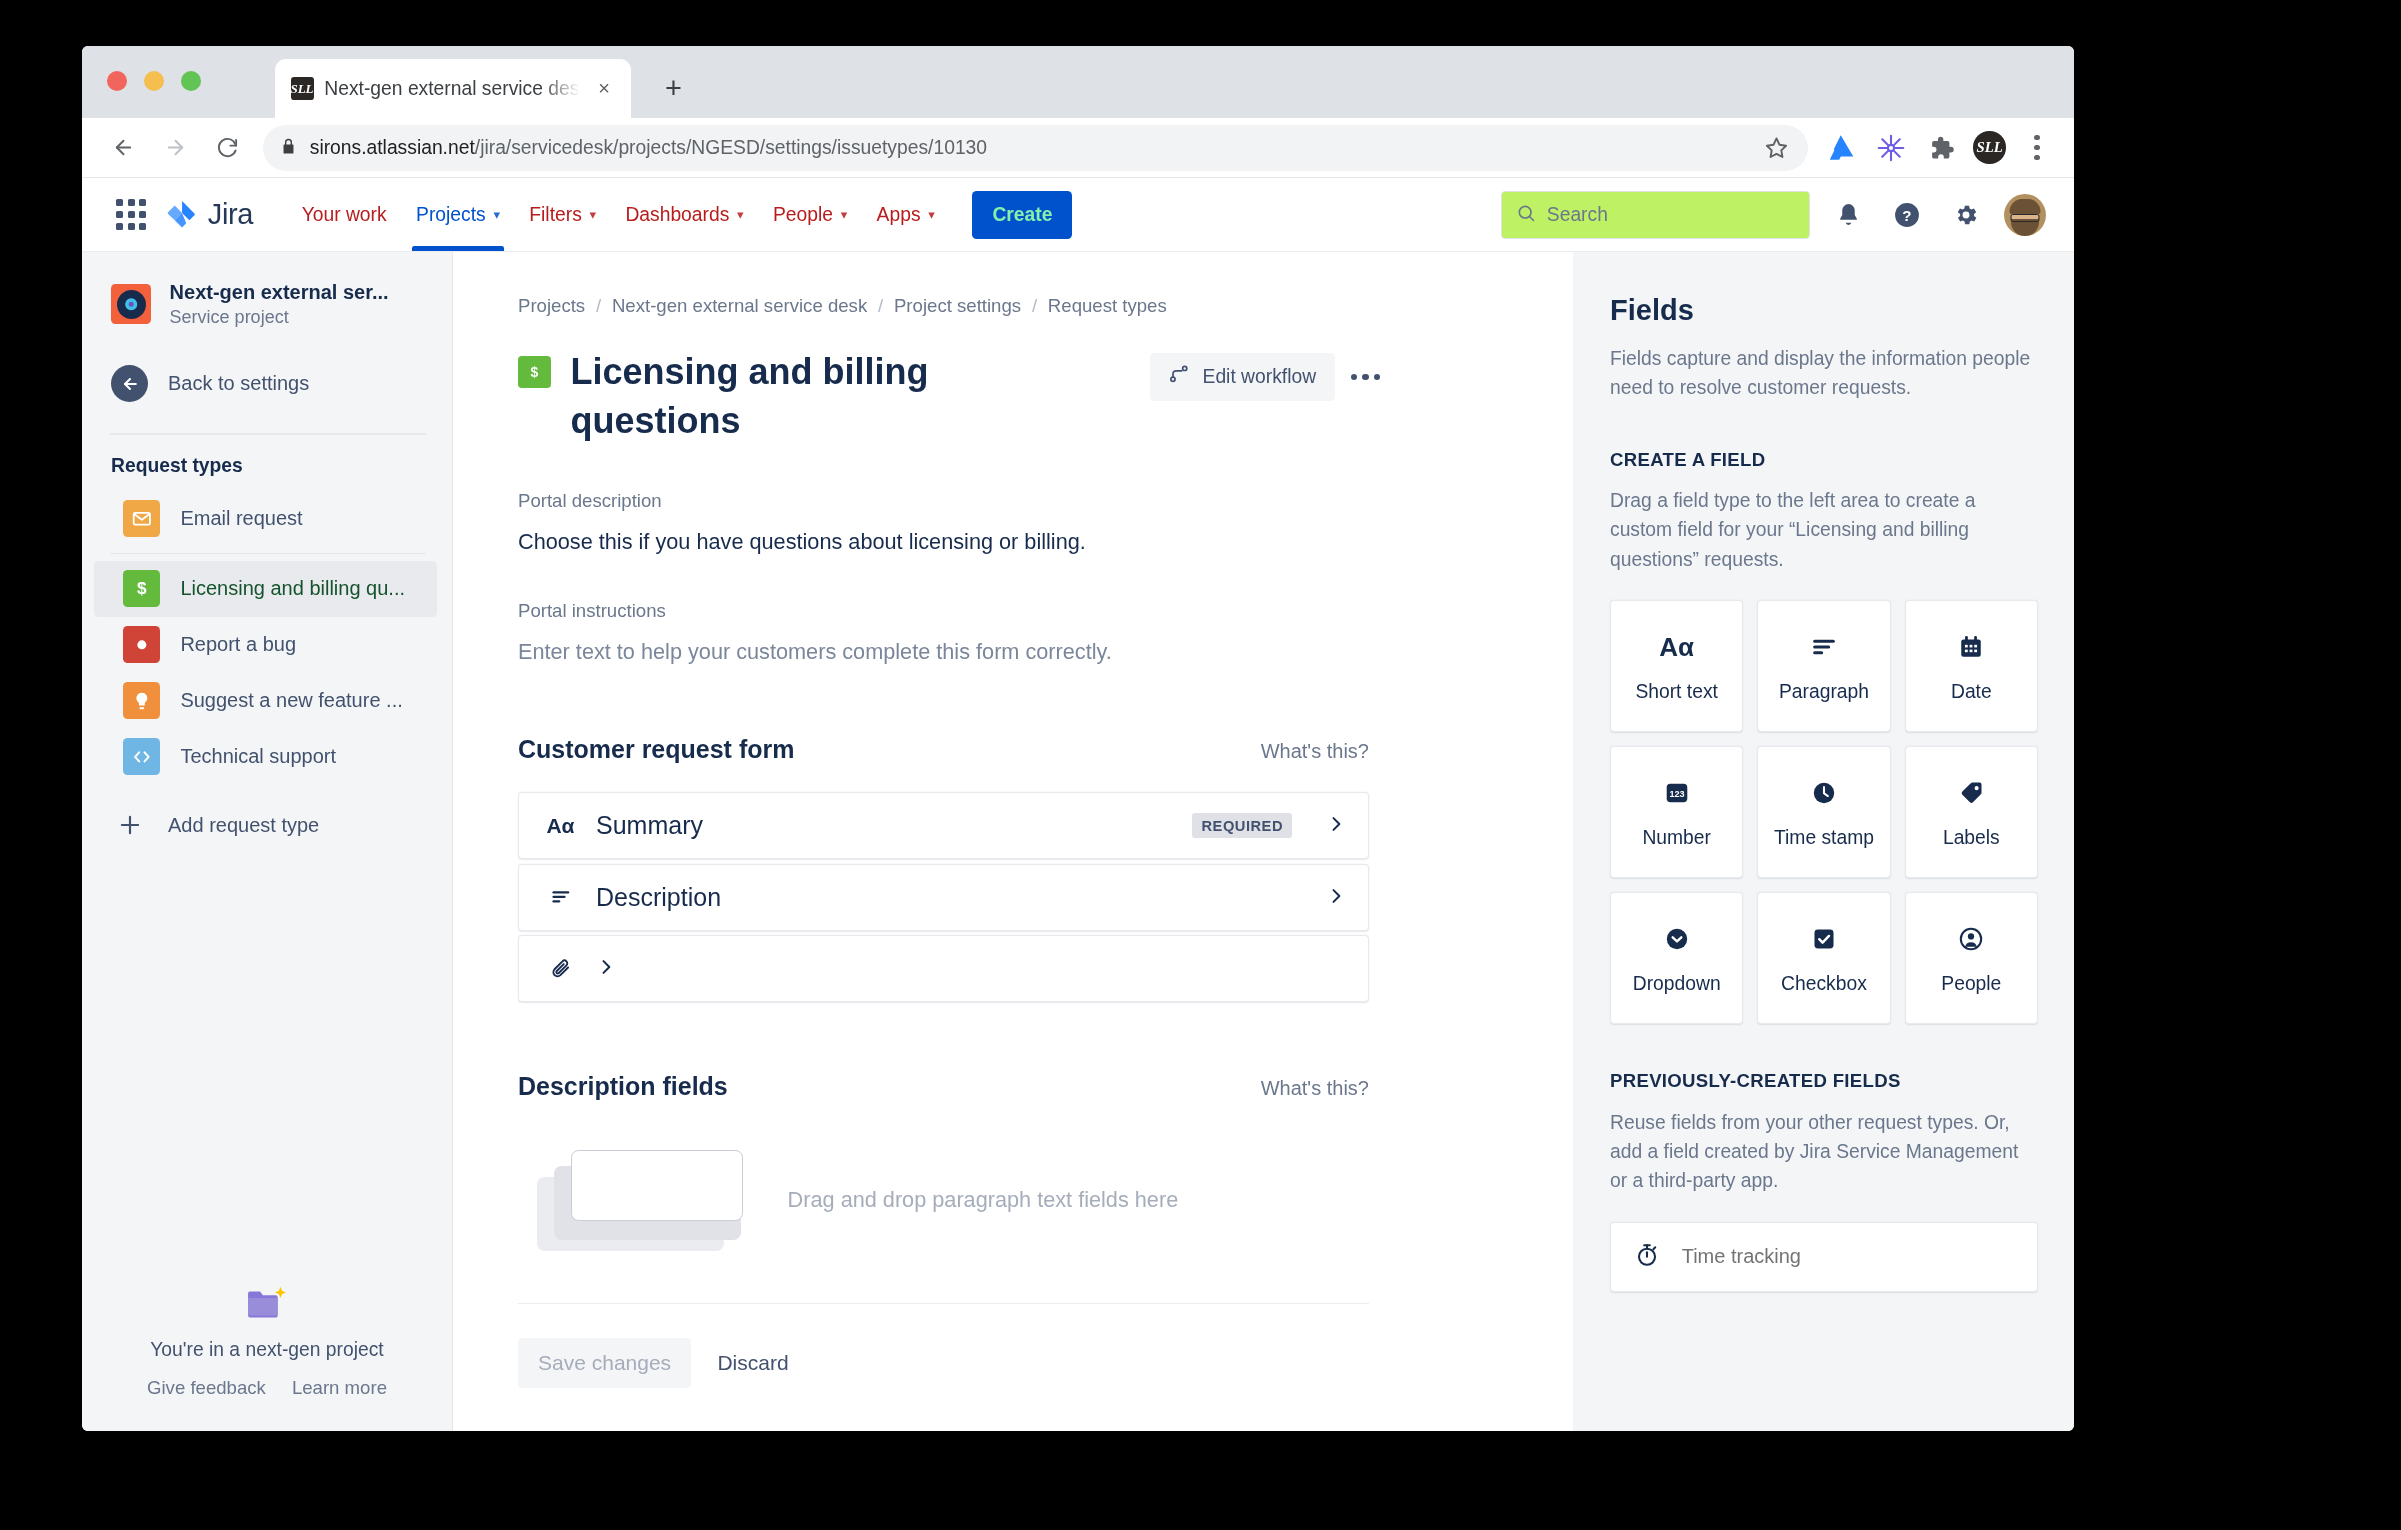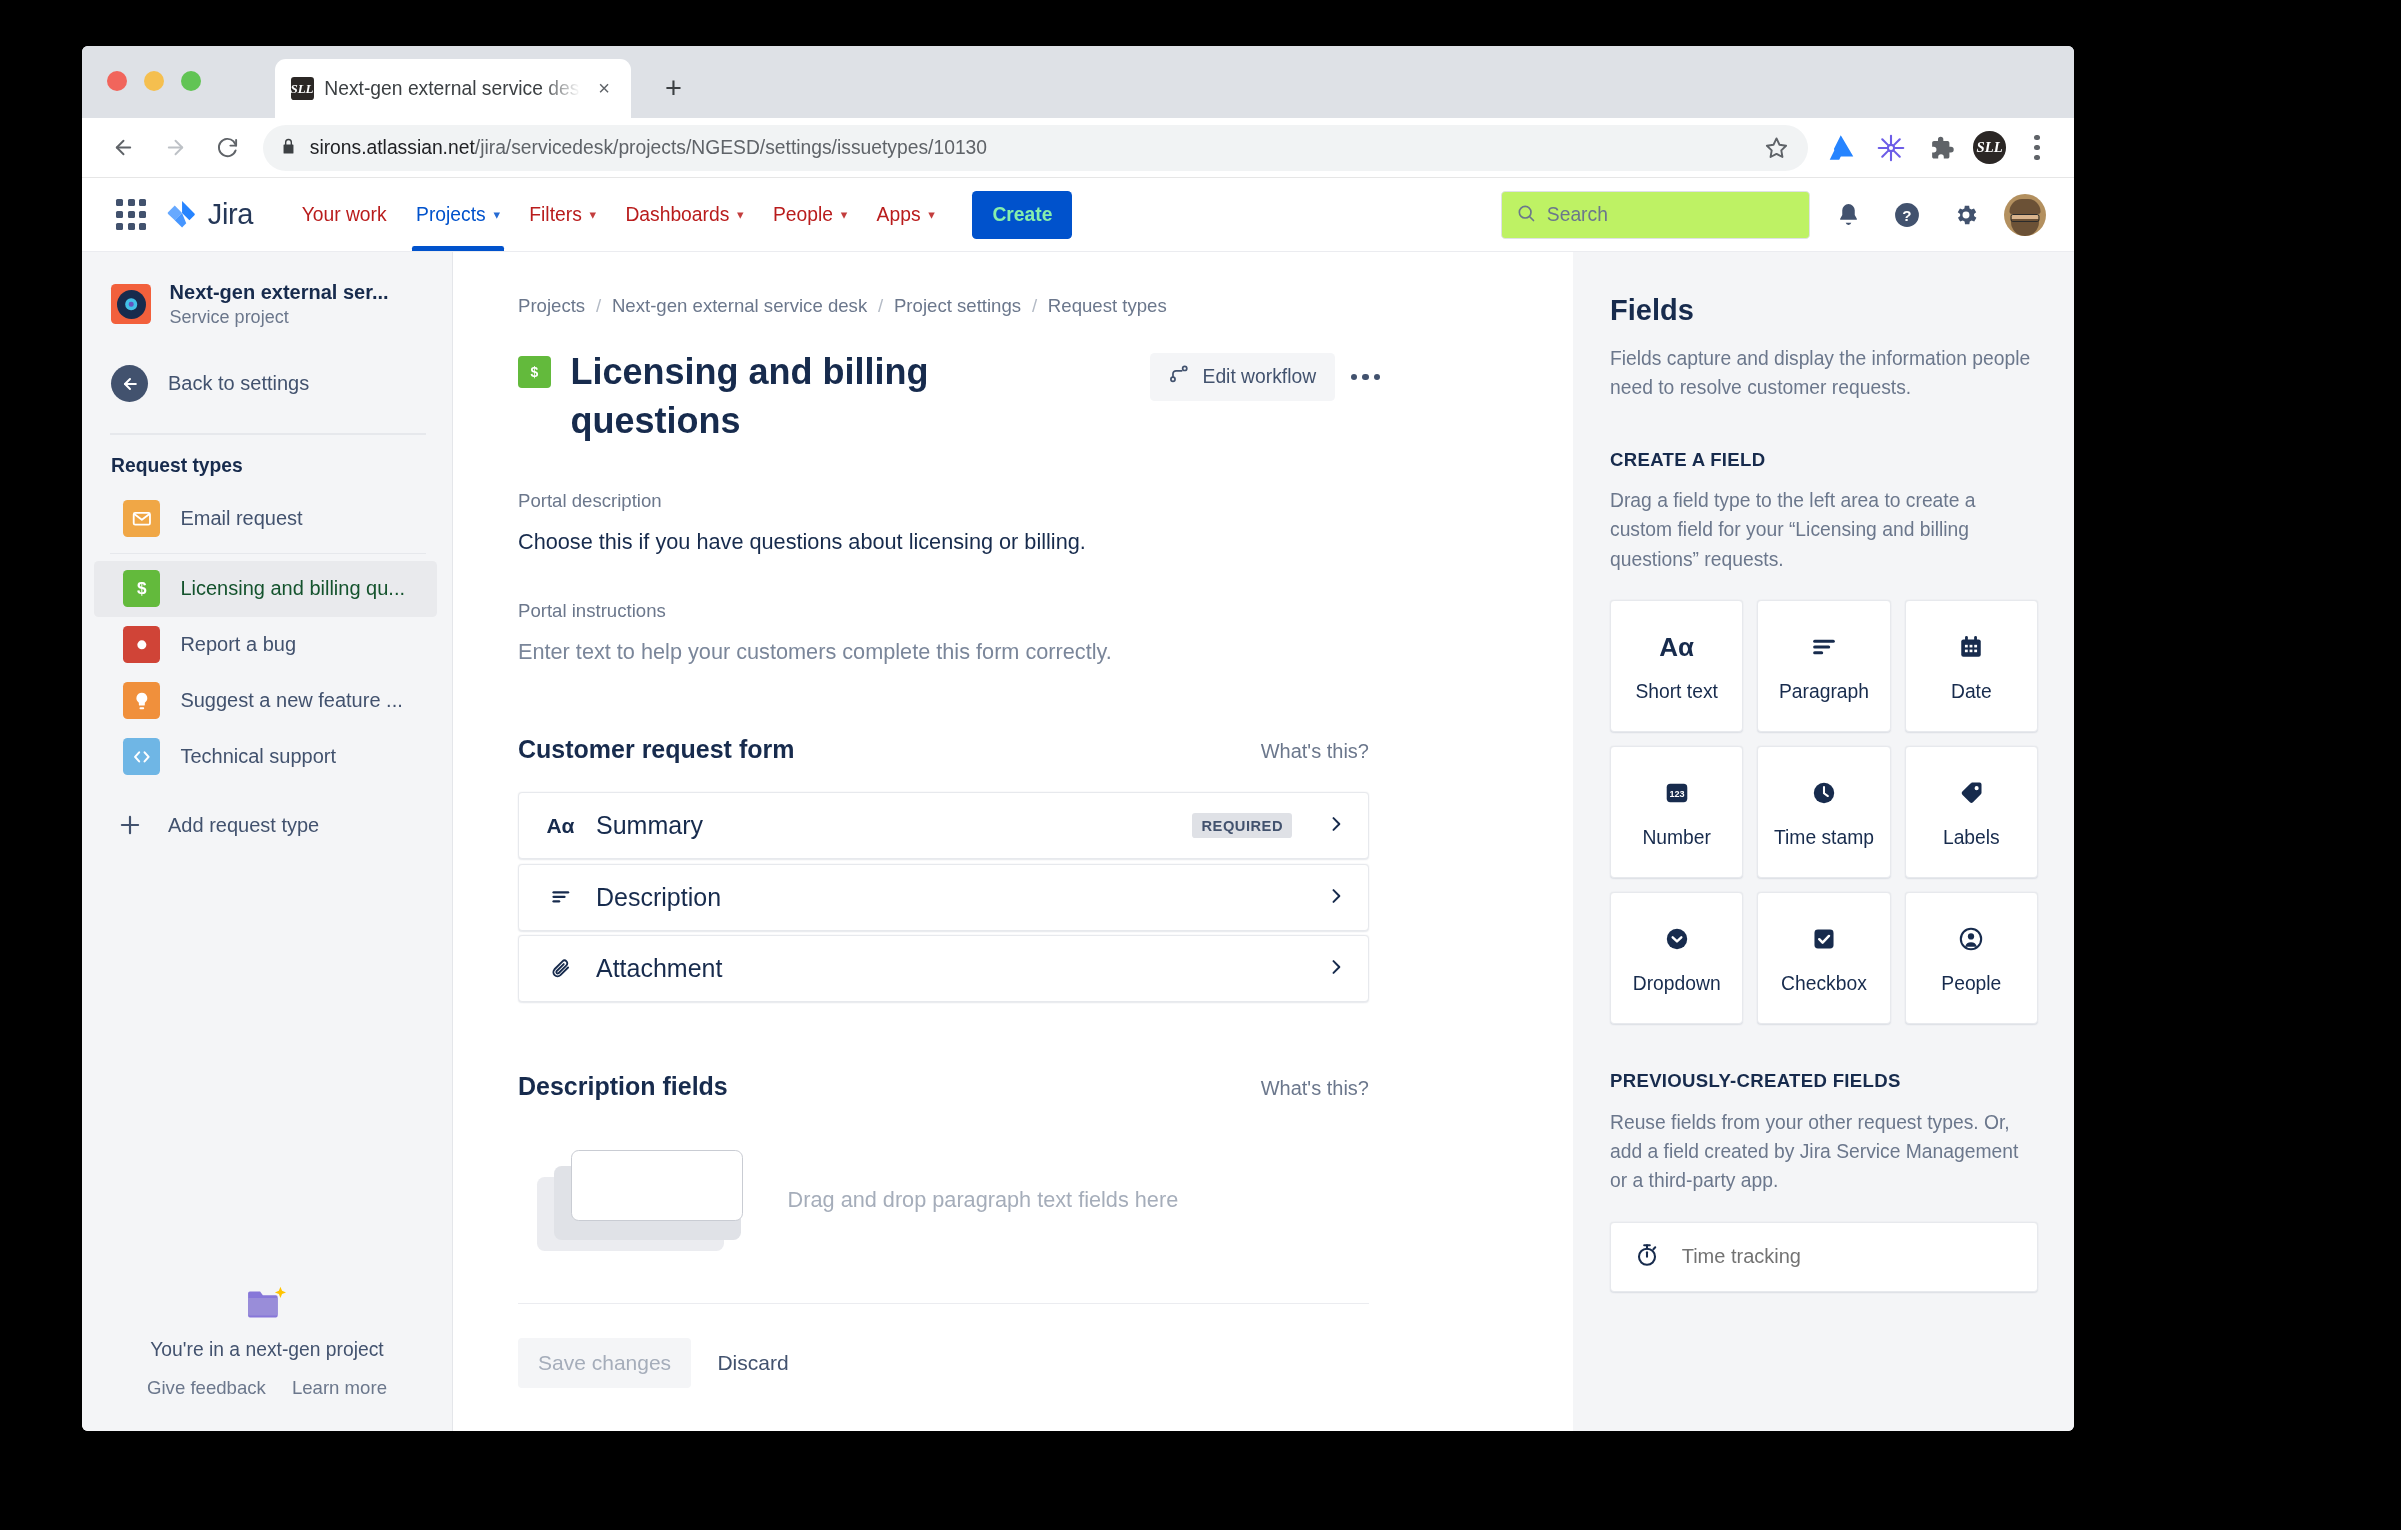--- a/index.html
+++ b/index.html
@@ -773,21 +773,20 @@
                 <polyline points="9 5 16 12 9 19"></polyline>
               </svg>
           </span>
         </div>
         <div class="form-row">
           <span class="row-ico">
             <svg width="21.7" height="21.7" viewBox="0 0 24 24" fill="none" stroke="currentColor" stroke-width="2.1" stroke-linecap="round" stroke-linejoin="round">
                 <path d="M20 10.5 11.5 19a4.6 4.6 0 0 1-6.5-6.5l8.8-8.8a3.1 3.1 0 0 1 4.4 4.4l-8.8 8.8a1.6 1.6 0 0 1-2.2-2.2l8-8"></path>
               </svg>
           </span>
-          <span class="row-label">Attachment</span>
           <span class="chev">
             <svg width="20" height="20" viewBox="0 0 24 24" fill="none" stroke="currentColor" stroke-width="2.4" stroke-linecap="round" stroke-linejoin="round">
                 <polyline points="9 5 16 12 9 19"></polyline>
               </svg>
           </span>
         </div>
       </div>
 
       <div class="section-head">
         <span class="section-title">Description fields</span>

